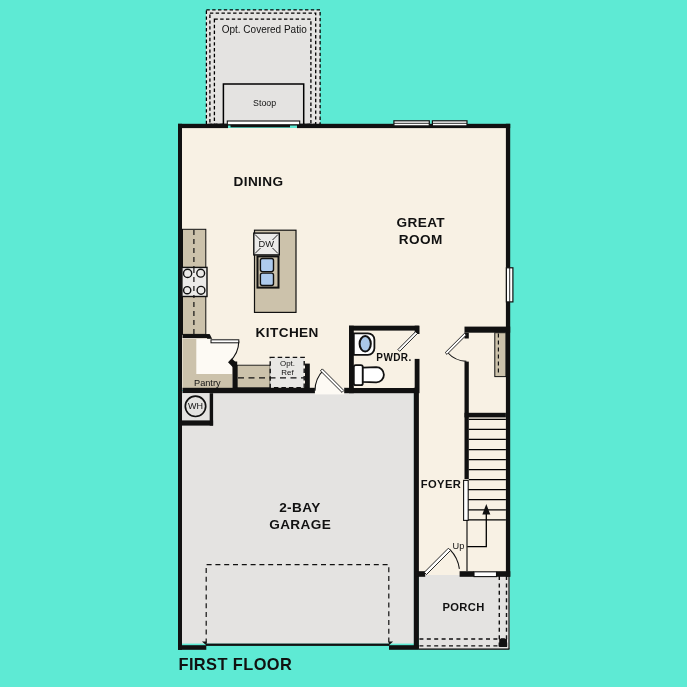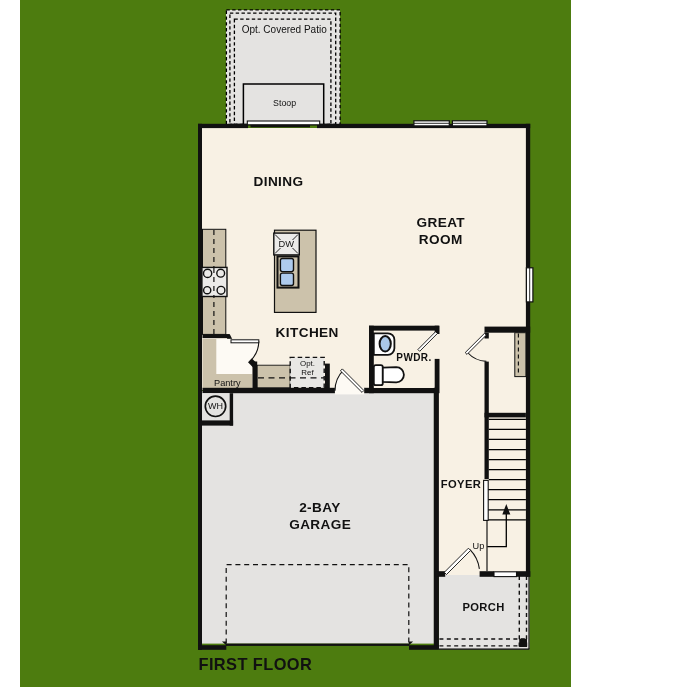--- a/index.html
+++ b/index.html
@@ -1,16 +1,16 @@
 <!DOCTYPE html>
 <html><head>
 <meta charset="utf-8">
 <style>
   html,body{margin:0;padding:0;background:#ffffff;}
-  .wrap{position:relative;width:551px;height:687px;background:#4d7c0f;font-family:"Liberation Sans",sans-serif;margin-left:20px;}
+  .wrap{position:relative;width:687px;height:687px;background:#5eead4;font-family:"Liberation Sans",sans-serif;}
   svg{position:absolute;left:0;top:0;}
   text{font-family:"Liberation Sans",sans-serif;fill:#111;-webkit-font-smoothing:antialiased;}
   .room{font-weight:bold;letter-spacing:.4px;}
 </style>
 </head>
 <body>
 <div class="wrap">
 <svg width="687" height="687" viewBox="0 0 687 687">
 
   <g>

